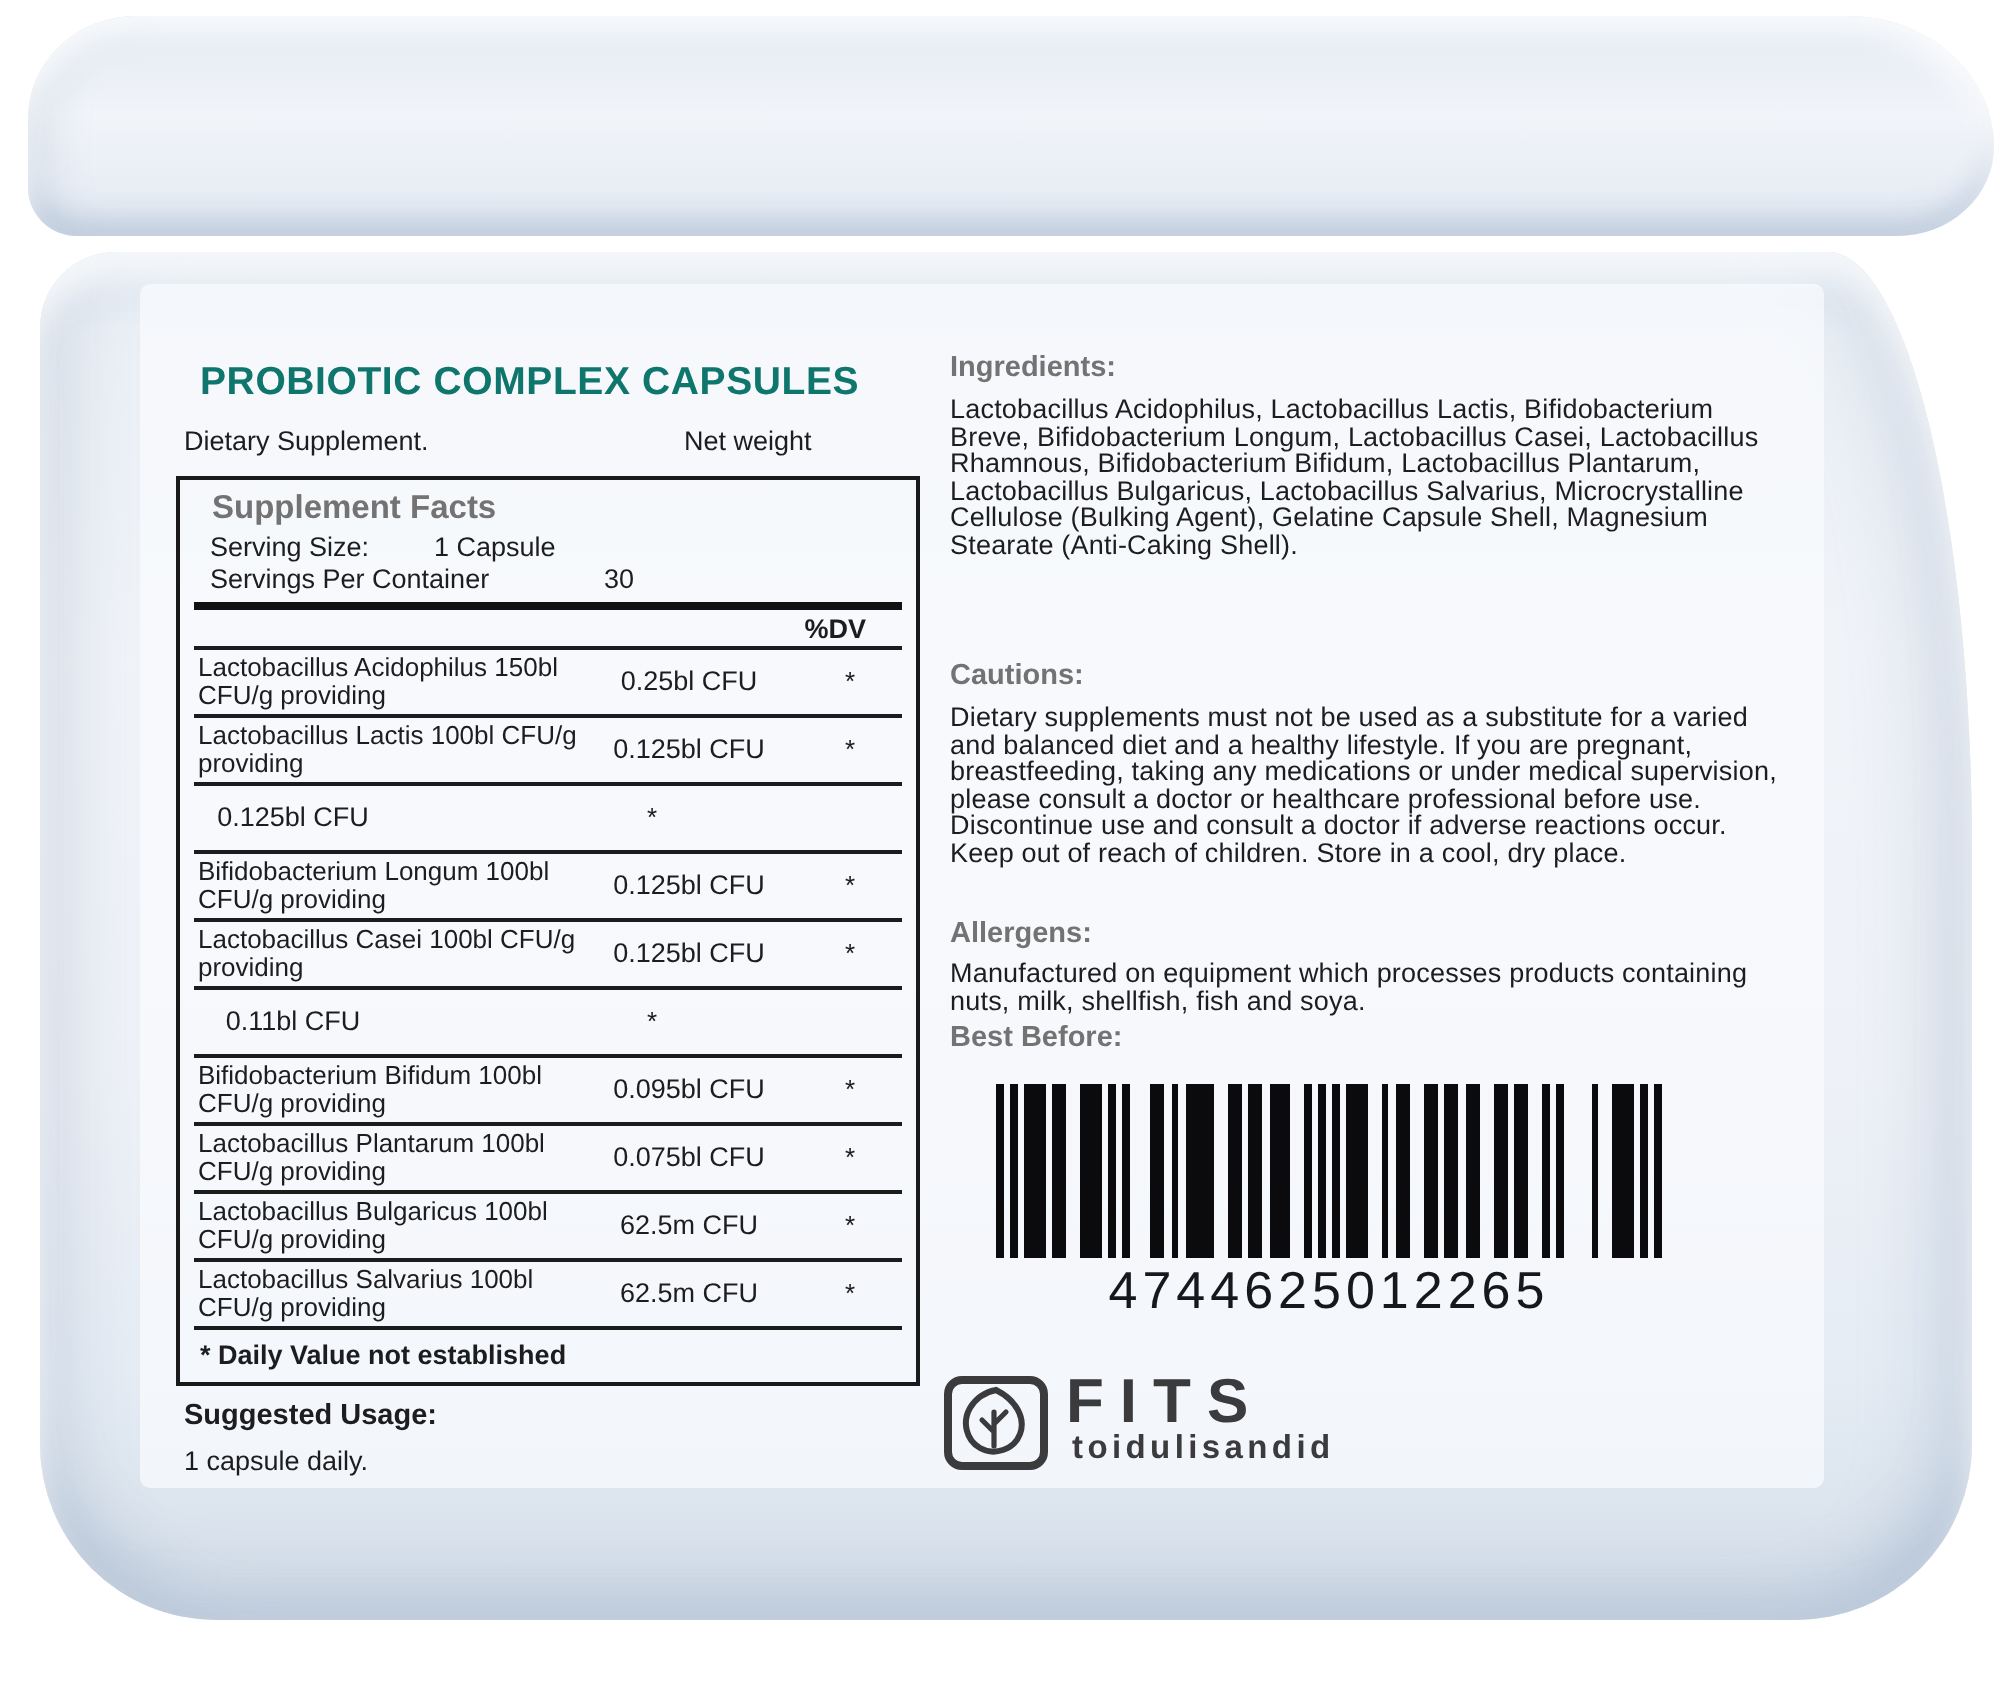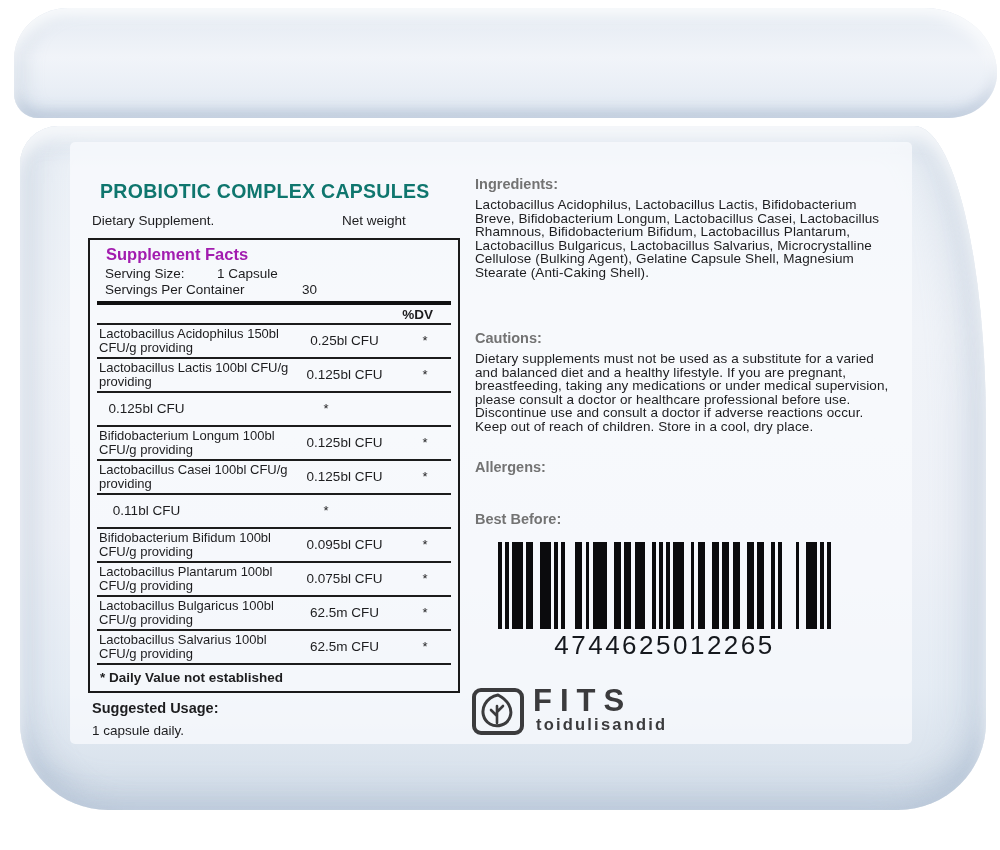--- a/index.html
+++ b/index.html
@@ -56,21 +56,21 @@
   .netweight { left: 272px; top: 71px; font-size: 13.5px; }
 
   
   .sf {
     left: 18px; top: 96px;
     width: 372px;
     border: 2px solid #1a1a1a;
     background: transparent;
     padding-top: 3px;
   }
-  .sf-title { font-size: 16.5px; font-weight: bold; padding: 2px 0 2px 16px; color: #a21caf; }
+  .sf-title { font-size: 16.5px; font-weight: bold; padding: 2px 0 2px 16px; color: #737373; }
   .sf-line  { font-size: 13.5px; padding-left: 15px; height: 15.5px; position: relative; }
   .sf-line .val { position: absolute; }
   .v-serv   { left: 127px; }
   .v-count  { left: 212px; }
   .bar-thick { height: 3.5px; background: #111; margin: 4px 7px 0 7px; }
   .dv-head  { font-size: 13.5px; font-weight: bold; text-align: right; padding: 2px 25px 1px 0; }
   .sep      { height: 1.5px; background: #1c1c1c; margin: 0 7px; }
   .sep.mid  { height: 2px; }
   .sf-row   { display: flex; align-items: center; min-height: 32.5px; padding-left: 9px; }
   .sf-name  { width: 198px; font-size: 13px; line-height: 13.5px; }
@@ -221,20 +221,21 @@
     <div class="abs usage-head">Suggested Usage:</div>
     <div class="abs usage-text">1 capsule daily.</div>
 
     <div class="abs rc-head h-ing">Ingredients:</div>
     <div class="abs rc-text t-ing">Lactobacillus Acidophilus, Lactobacillus Lactis, Bifidobacterium Breve, Bifidobacterium Longum, Lactobacillus Casei, Lactobacillus Rhamnous, Bifidobacterium Bifidum, Lactobacillus Plantarum, Lactobacillus Bulgaricus, Lactobacillus Salvarius, Microcrystalline Cellulose (Bulking Agent), Gelatine Capsule Shell, Magnesium Stearate (Anti-Caking Shell).</div>
 
     <div class="abs rc-head h-cau">Cautions:</div>
     <div class="abs rc-text t-cau">Dietary supplements must not be used as a substitute for a varied and balanced diet and a healthy lifestyle. If you are pregnant, breastfeeding, taking any medications or under medical supervision, please consult a doctor or healthcare professional before use. Discontinue use and consult a doctor if adverse reactions occur. Keep out of reach of children. Store in a cool, dry place.</div>
 
     <div class="abs rc-head h-all">Allergens:</div>
+    <div class="abs rc-text t-all">Manufactured on equipment which processes products containing nuts, milk, shellfish, fish and soya.</div>
 
     <div class="abs rc-head h-bb">Best Before:</div>
 
     <div class="abs barcode-bars" id="barcode-bars">
         <span class="bar on"></span>
         <span class="bar off"></span>
         <span class="bar on"></span>
         <span class="bar off"></span>
         <span class="bar on"></span>
         <span class="bar on"></span>

